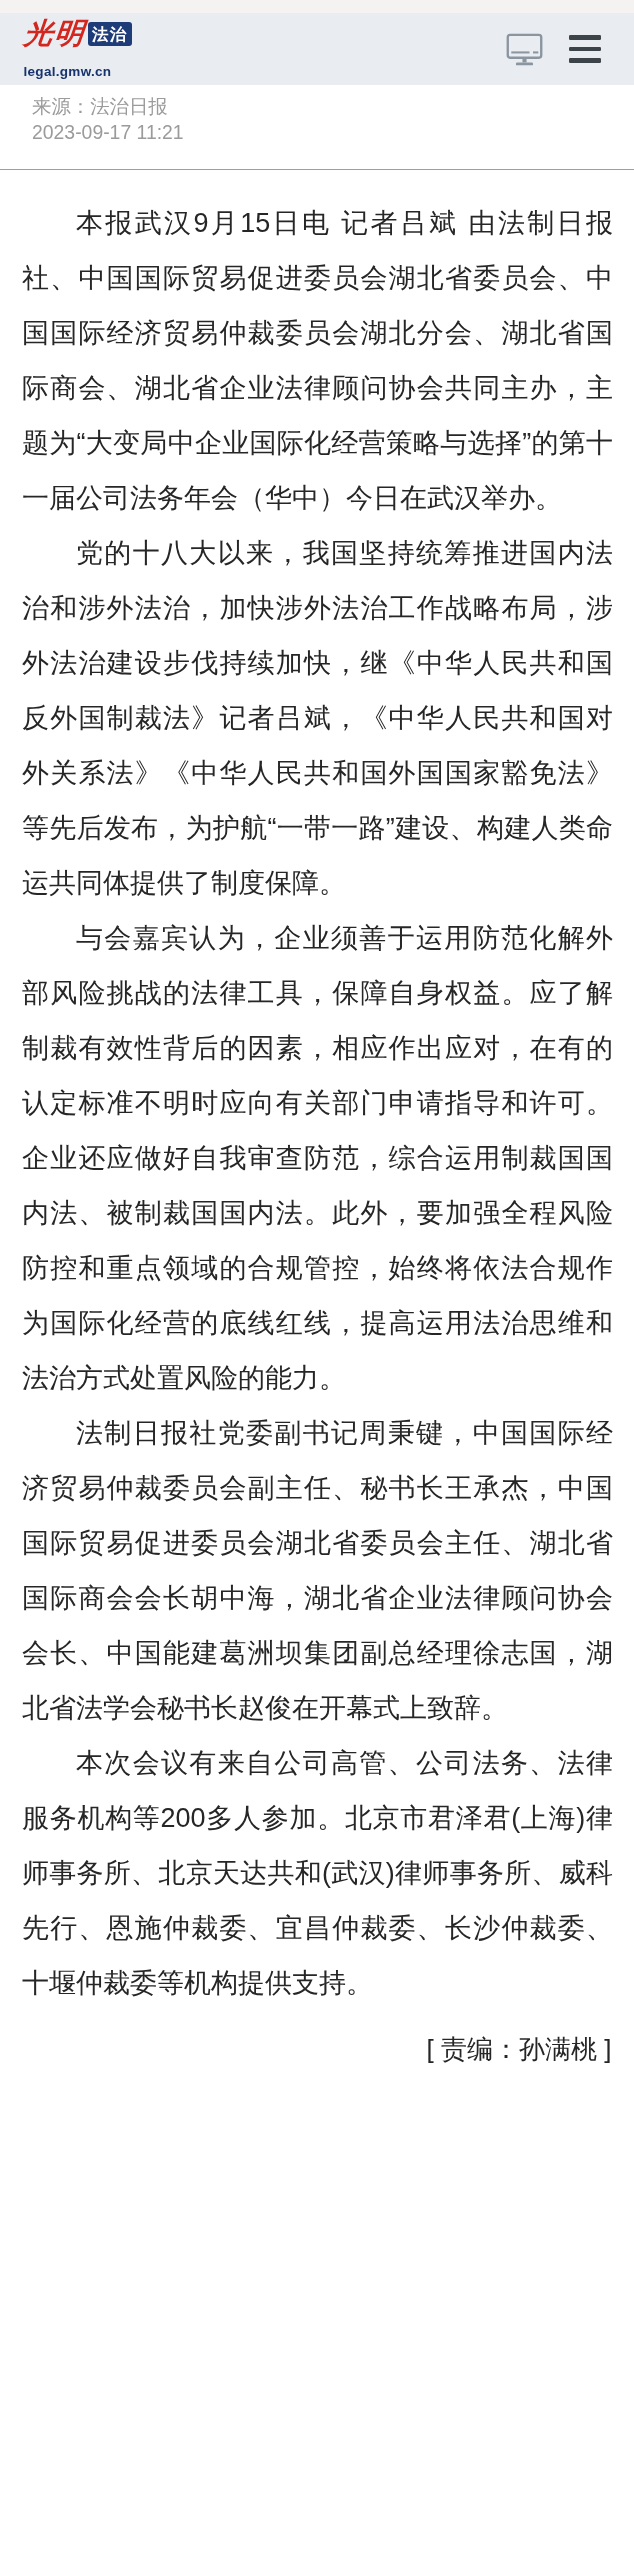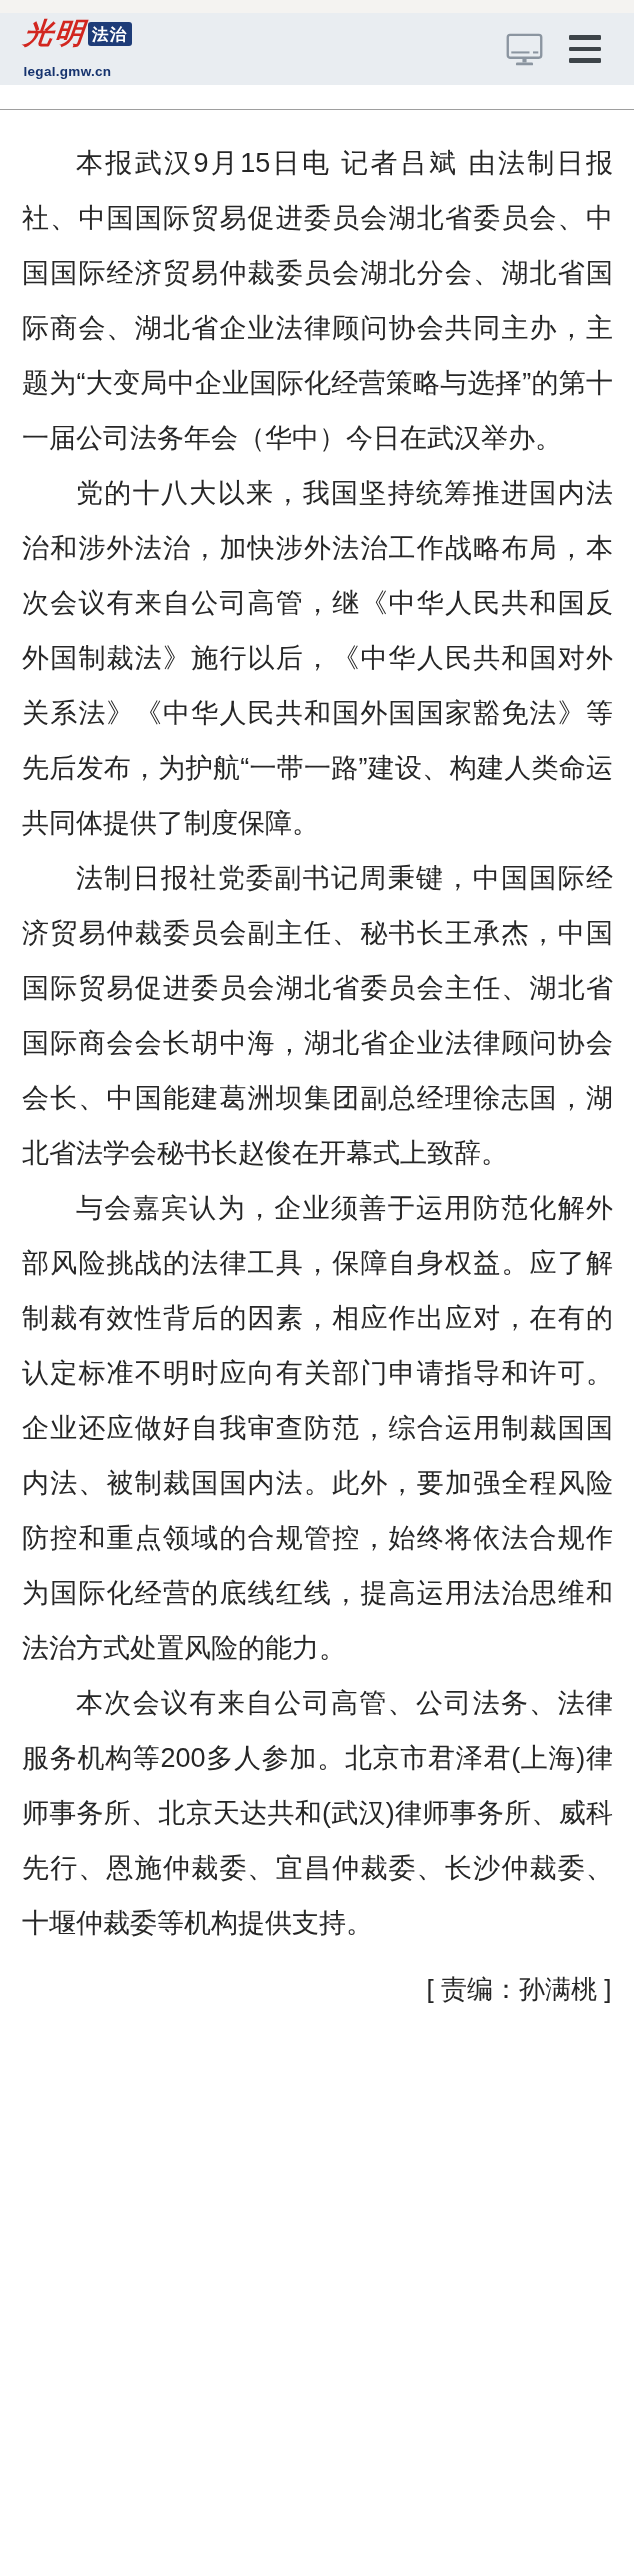--- a/index.html
+++ b/index.html
@@ -89,28 +89,32 @@
         <span class="bar"></span>
         <span class="bar"></span>
         <span class="bar"></span>
       </button>
     </div>
   </header>
 
   <main>
 
 
+    <div class="article-meta">
+      <div>来源：法治日报</div>
+      <div>2023-09-17 11:21</div>
+    </div>
 
     <div class="divider"></div>
 
     <div class="article-body">
       <p>本报武汉9月15日电 记者吕斌 由法制日报社、中国国际贸易促进委员会湖北省委员会、中国国际经济贸易仲裁委员会湖北分会、湖北省国际商会、湖北省企业法律顾问协会共同主办，主题为“大变局中企业国际化经营策略与选择”的第十一届公司法务年会（华中）今日在武汉举办。</p>
-      <p>党的十八大以来，我国坚持统筹推进国内法治和涉外法治，加快涉外法治工作战略布局，本次会议有来自公司高管，继《中华人民共和国反外国制裁法》施行以后，《中华人民共和国对外关系法》《中华人民共和国外国国家豁免法》等先后发布，为护航“一带一路”建设、构建人类命运共同体提供了制度保障。</p>
+      <p>党的十八大以来，我国坚持统筹推进国内法治和涉外法治，加快涉外法治工作战略布局，涉外法治建设步伐持续加快，继《中华人民共和国反外国制裁法》记者吕斌，《中华人民共和国对外关系法》《中华人民共和国外国国家豁免法》等先后发布，为护航“一带一路”建设、构建人类命运共同体提供了制度保障。</p>
+      <p>与会嘉宾认为，企业须善于运用防范化解外部风险挑战的法律工具，保障自身权益。应了解制裁有效性背后的因素，相应作出应对，在有的认定标准不明时应向有关部门申请指导和许可。企业还应做好自我审查防范，综合运用制裁国国内法、被制裁国国内法。此外，要加强全程风险防控和重点领域的合规管控，始终将依法合规作为国际化经营的底线红线，提高运用法治思维和法治方式处置风险的能力。</p>
       <p>法制日报社党委副书记周秉键，中国国际经济贸易仲裁委员会副主任、秘书长王承杰，中国国际贸易促进委员会湖北省委员会主任、湖北省国际商会会长胡中海，湖北省企业法律顾问协会会长、中国能建葛洲坝集团副总经理徐志国，湖北省法学会秘书长赵俊在开幕式上致辞。</p>
-      <p>与会嘉宾认为，企业须善于运用防范化解外部风险挑战的法律工具，保障自身权益。应了解制裁有效性背后的因素，相应作出应对，在有的认定标准不明时应向有关部门申请指导和许可。企业还应做好自我审查防范，综合运用制裁国国内法、被制裁国国内法。此外，要加强全程风险防控和重点领域的合规管控，始终将依法合规作为国际化经营的底线红线，提高运用法治思维和法治方式处置风险的能力。</p>
       <p>本次会议有来自公司高管、公司法务、法律服务机构等200多人参加。北京市君泽君(上海)律师事务所、北京天达共和(武汉)律师事务所、威科先行、恩施仲裁委、宜昌仲裁委、长沙仲裁委、十堰仲裁委等机构提供支持。</p>
     </div>
 
     <div class="editor">[ 责编：孙满桃 ]</div>
 
   </main>
 
 </div>
 
 

